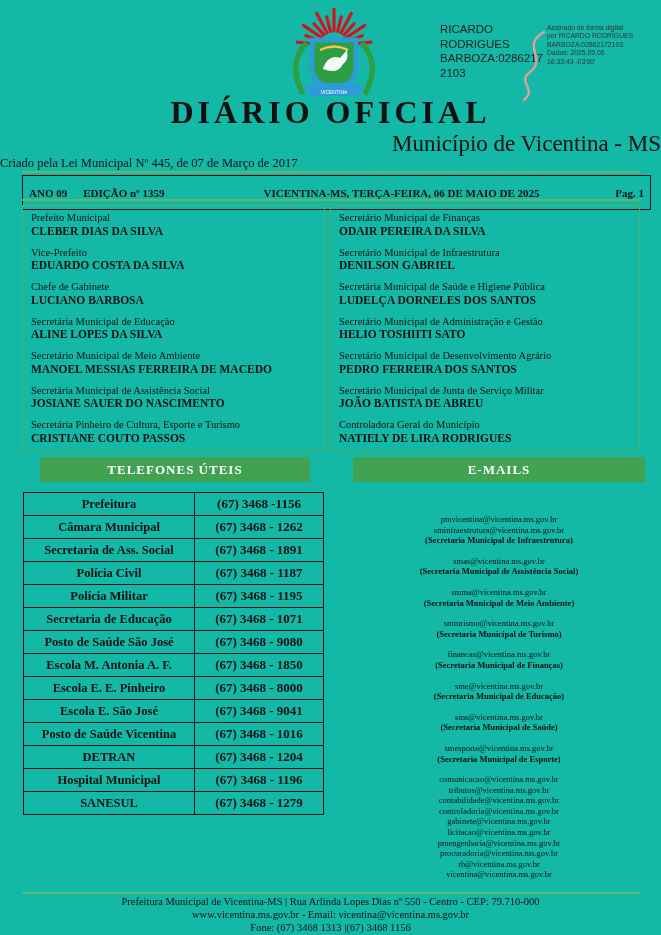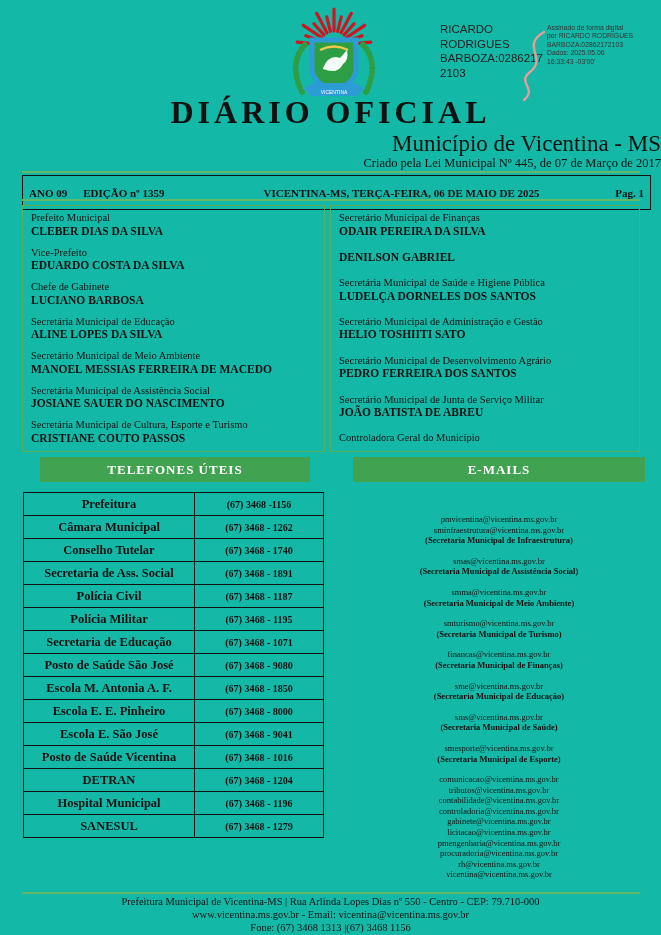--- a/index.html
+++ b/index.html
@@ -14,21 +14,21 @@
   .sig-details{position:absolute;left:547px;top:24px;width:112px;
             font-family:"Liberation Sans", sans-serif;font-size:6.8px;line-height:8.4px;
             color:#333;white-space:pre-line;}
   .flourish{position:absolute;left:512px;top:28px;width:40px;height:78px;}
 
   
   .title{position:absolute;left:0;top:86px;width:661px;text-align:center;
          font-size:32px;font-weight:bold;letter-spacing:4px;line-height:52px;}
   .subtitle{position:absolute;left:0;top:132px;width:661px;text-align:right;
          font-size:23px;line-height:24px;}
-  .law{position:absolute;left:0;top:156px;width:661px;text-align:right;
+  .law{position:absolute;left:0;top:156px;width:661px;text-align:left;
          font-size:12.5px;line-height:14px;}
 
   .rule{position:absolute;left:22px;width:618px;height:0;border-top:2px solid #63b769;}
   .rule1{top:171px;} .rule2{top:199px;} .rule3{top:892px;}
 
   .infobar{position:absolute;left:22px;top:175px;width:615px;height:17px;
            border:1.5px solid #111;display:flex;align-items:center;
            font-size:11px;font-weight:bold;padding:8px 6px;}
   .infobar .left{width:170px;display:flex;gap:16px;}
   .infobar .center{flex:1;text-align:center;}
@@ -48,21 +48,21 @@
         display:flex;align-items:center;justify-content:center;
         font-size:13px;font-weight:bold;letter-spacing:1px;}
   .ghdr-phones{left:40px;width:270px;}
   .ghdr-mails{left:353px;width:292px;}
 
   
   .phones{position:absolute;left:23px;top:492px;border-collapse:collapse;padding-left:20px;}
   .phones td{border:1.5px solid #111;height:22px;text-align:center;
              font-weight:bold;padding:0 4px;}
   .phones td.place{width:162px;font-size:12.5px;}
-  .phones td.num{width:120px;font-size:10px;}
+  .phones td.num{width:120px;font-size:13px;}
 
   
   .emails{position:absolute;left:353px;top:514px;width:292px;text-align:center;
           font-size:8.5px;line-height:10.6px;}
   .email-group{margin-bottom:10px;}
   .email-label{font-weight:bold;}
 
   
   .footer{position:absolute;left:0;top:896px;width:661px;text-align:center;
           font-size:10.5px;line-height:12.8px;}
@@ -144,69 +144,67 @@
       </div>
       <div class="official">
         <div class="role">Secretário Municipal de Meio Ambiente</div>
         <div class="name">MANOEL MESSIAS FERREIRA DE MACEDO</div>
       </div>
       <div class="official">
         <div class="role">Secretária Municipal de Assistência Social</div>
         <div class="name">JOSIANE SAUER DO NASCIMENTO</div>
       </div>
       <div class="official">
-        <div class="role">Secretária Municipal de Cultura, Esporte e Turismo</div>
+        <div class="role">Secretária Pinheiro de Cultura, Esporte e Turismo</div>
         <div class="name">CRISTIANE COUTO PASSOS</div>
       </div>
     </div>
   <div class="off-box off-right" id="officials-right">
       <div class="official">
         <div class="role">Secretário Municipal de Finanças</div>
         <div class="name">ODAIR PEREIRA DA SILVA</div>
       </div>
       <div class="official">
+        <div class="role">Secretário Municipal de Infraestrutura</div>
         <div class="name">DENILSON GABRIEL</div>
       </div>
       <div class="official">
         <div class="role">Secretária Municipal de Saúde e Higiene Pública</div>
         <div class="name">LUDELÇA DORNELES DOS SANTOS</div>
       </div>
       <div class="official">
         <div class="role">Secretário Municipal de Administração e Gestão</div>
         <div class="name">HELIO TOSHIITI SATO</div>
       </div>
       <div class="official">
         <div class="role">Secretário Municipal de Desenvolvimento Agrário</div>
         <div class="name">PEDRO FERREIRA DOS SANTOS</div>
       </div>
       <div class="official">
         <div class="role">Secretário Municipal de Junta de Serviço Militar</div>
         <div class="name">JOÃO BATISTA DE ABREU</div>
       </div>
       <div class="official">
         <div class="role">Controladora Geral do Município</div>
+        <div class="name">NATIELY DE LIRA RODRIGUES</div>
       </div>
     </div>
 
   <div class="ghdr ghdr-phones">TELEFONES ÚTEIS</div>
   <div class="ghdr ghdr-mails">E-MAILS</div>
 
   <table class="phones">
     <tbody id="phones-body">
         <tr class="phone-row">
           <td class="place">Prefeitura</td>
           <td class="num">(67) 3468 -1156</td>
         </tr>
         <tr class="phone-row">
           <td class="place">Câmara Municipal</td>
           <td class="num">(67) 3468 - 1262</td>
-        </tr>
-        <tr class="phone-row">
-          <td class="place">Conselho Tutelar</td>
-          <td class="num">(67) 3468 - 1740</td>
         </tr>
         <tr class="phone-row">
           <td class="place">Secretaria de Ass. Social</td>
           <td class="num">(67) 3468 - 1891</td>
         </tr>
         <tr class="phone-row">
           <td class="place">Polícia Civil</td>
           <td class="num">(67) 3468 - 1187</td>
         </tr>
         <tr class="phone-row">

